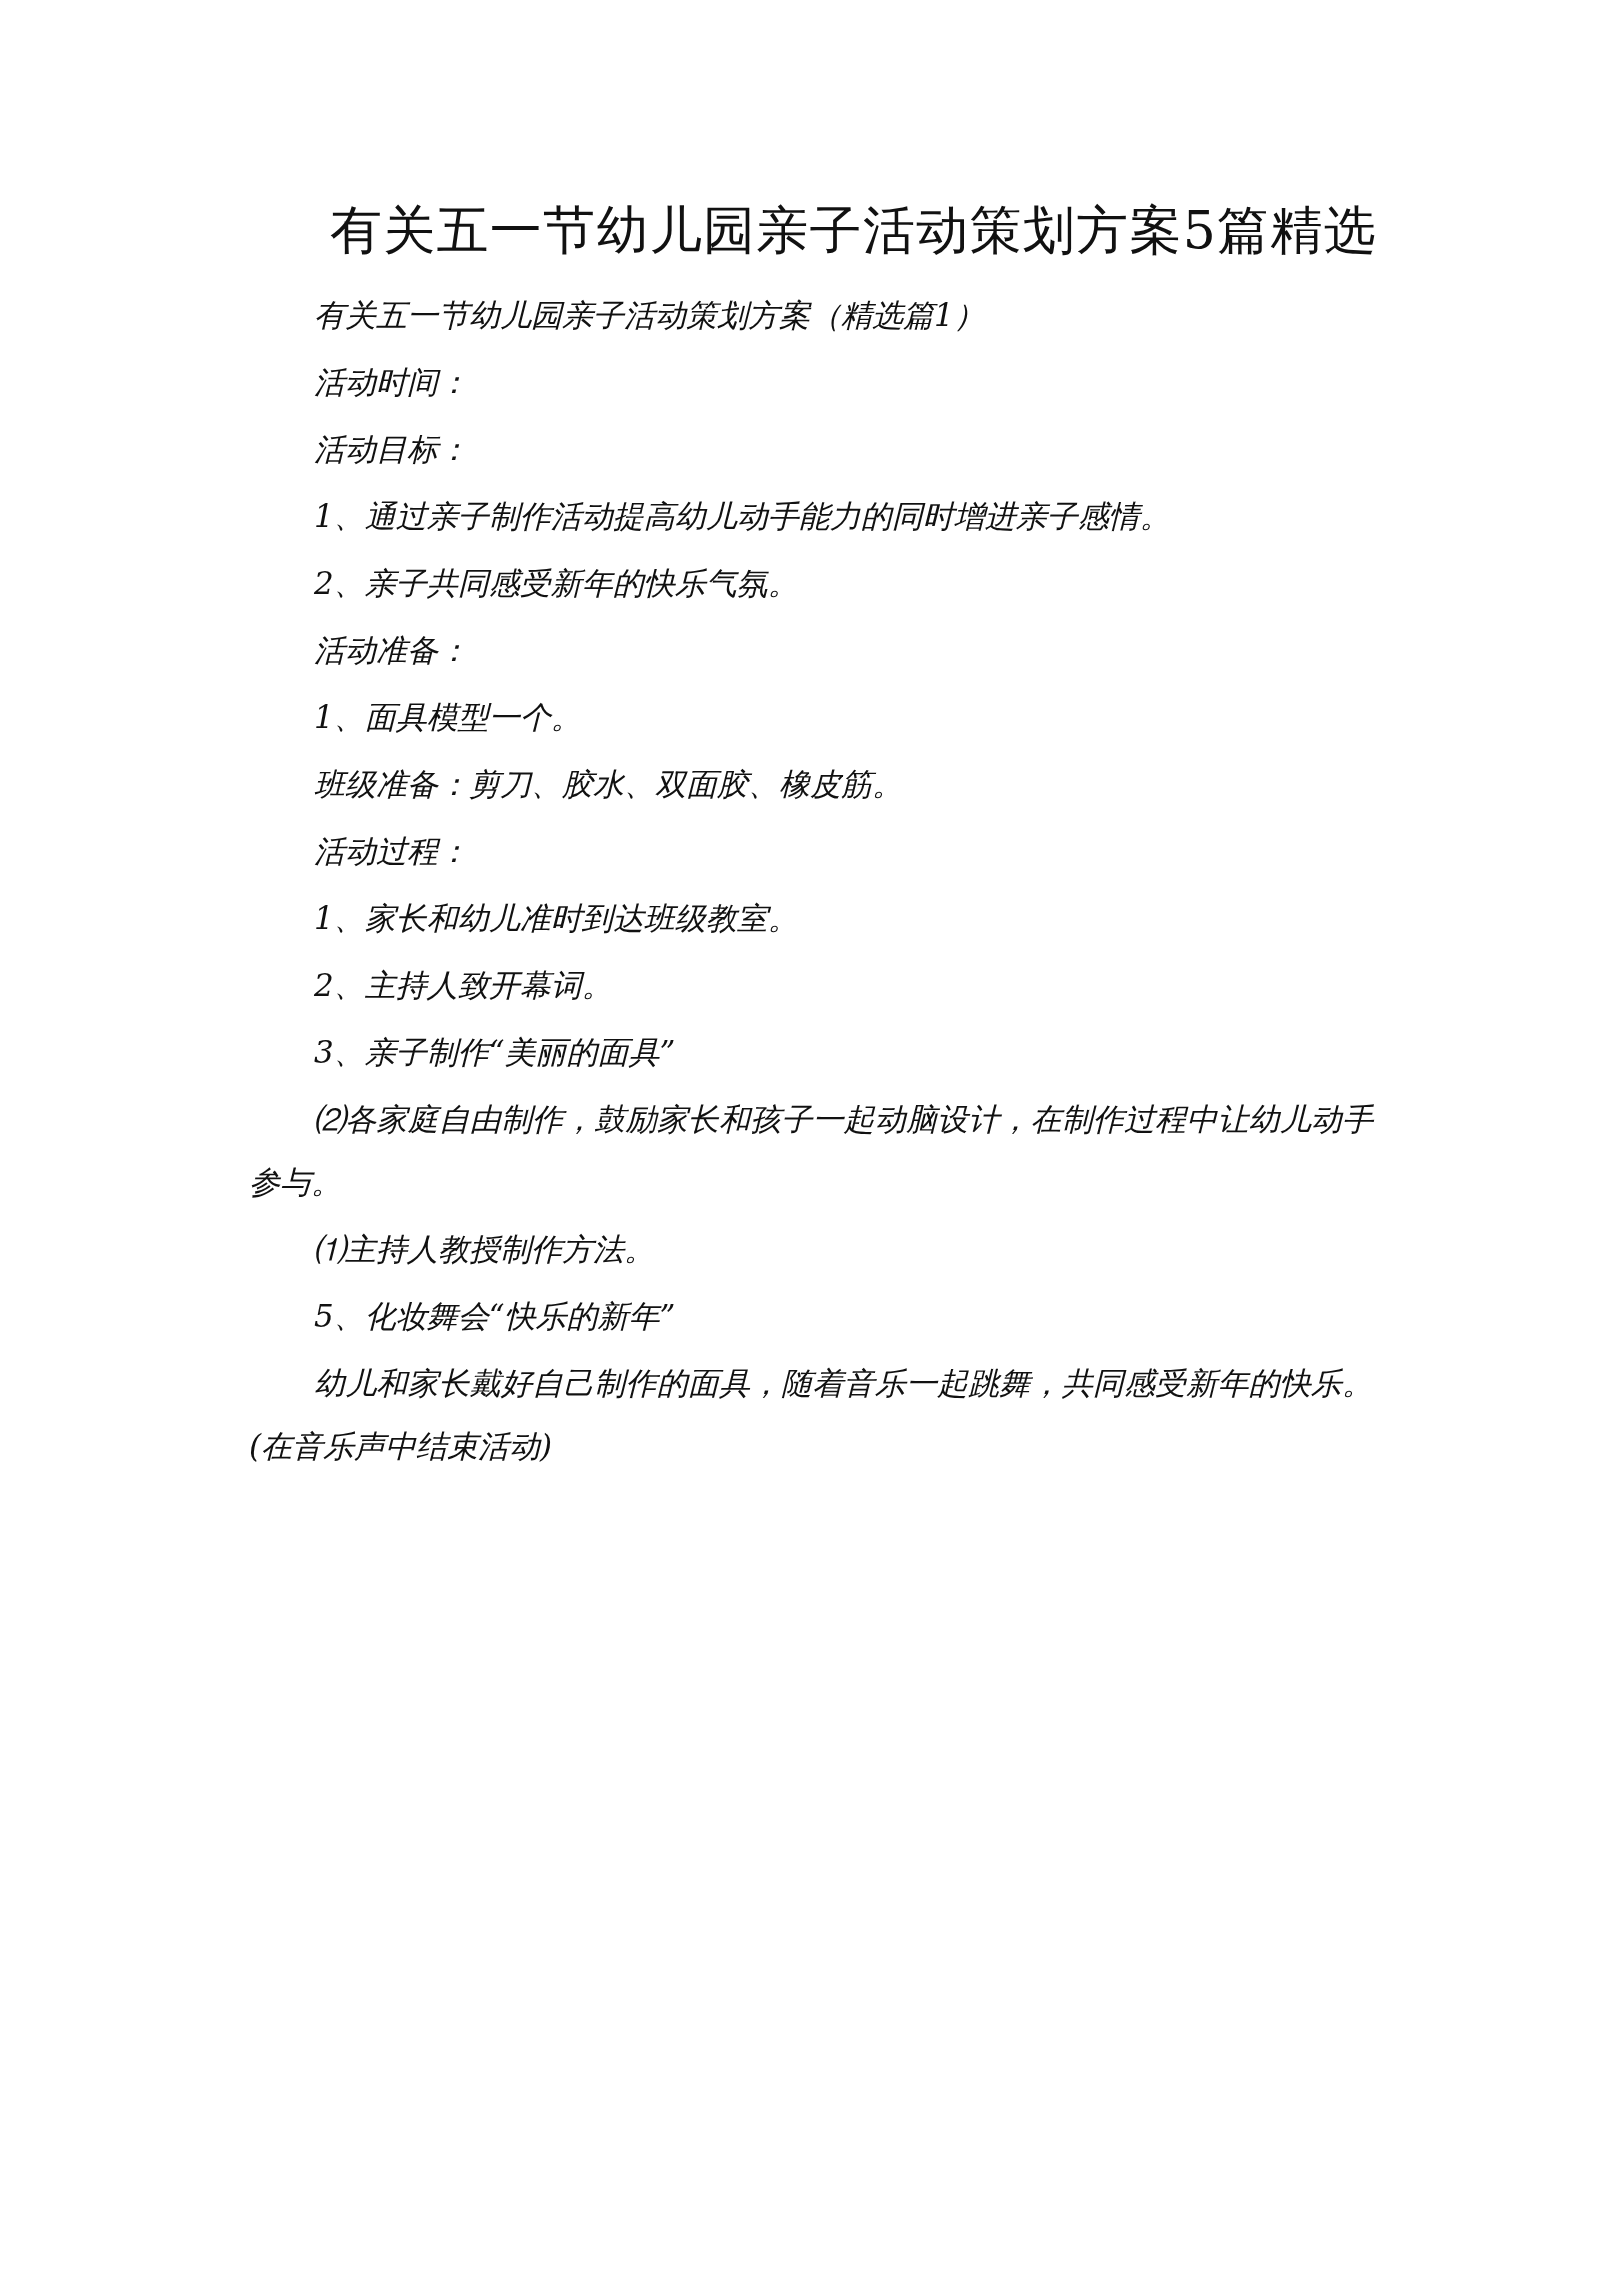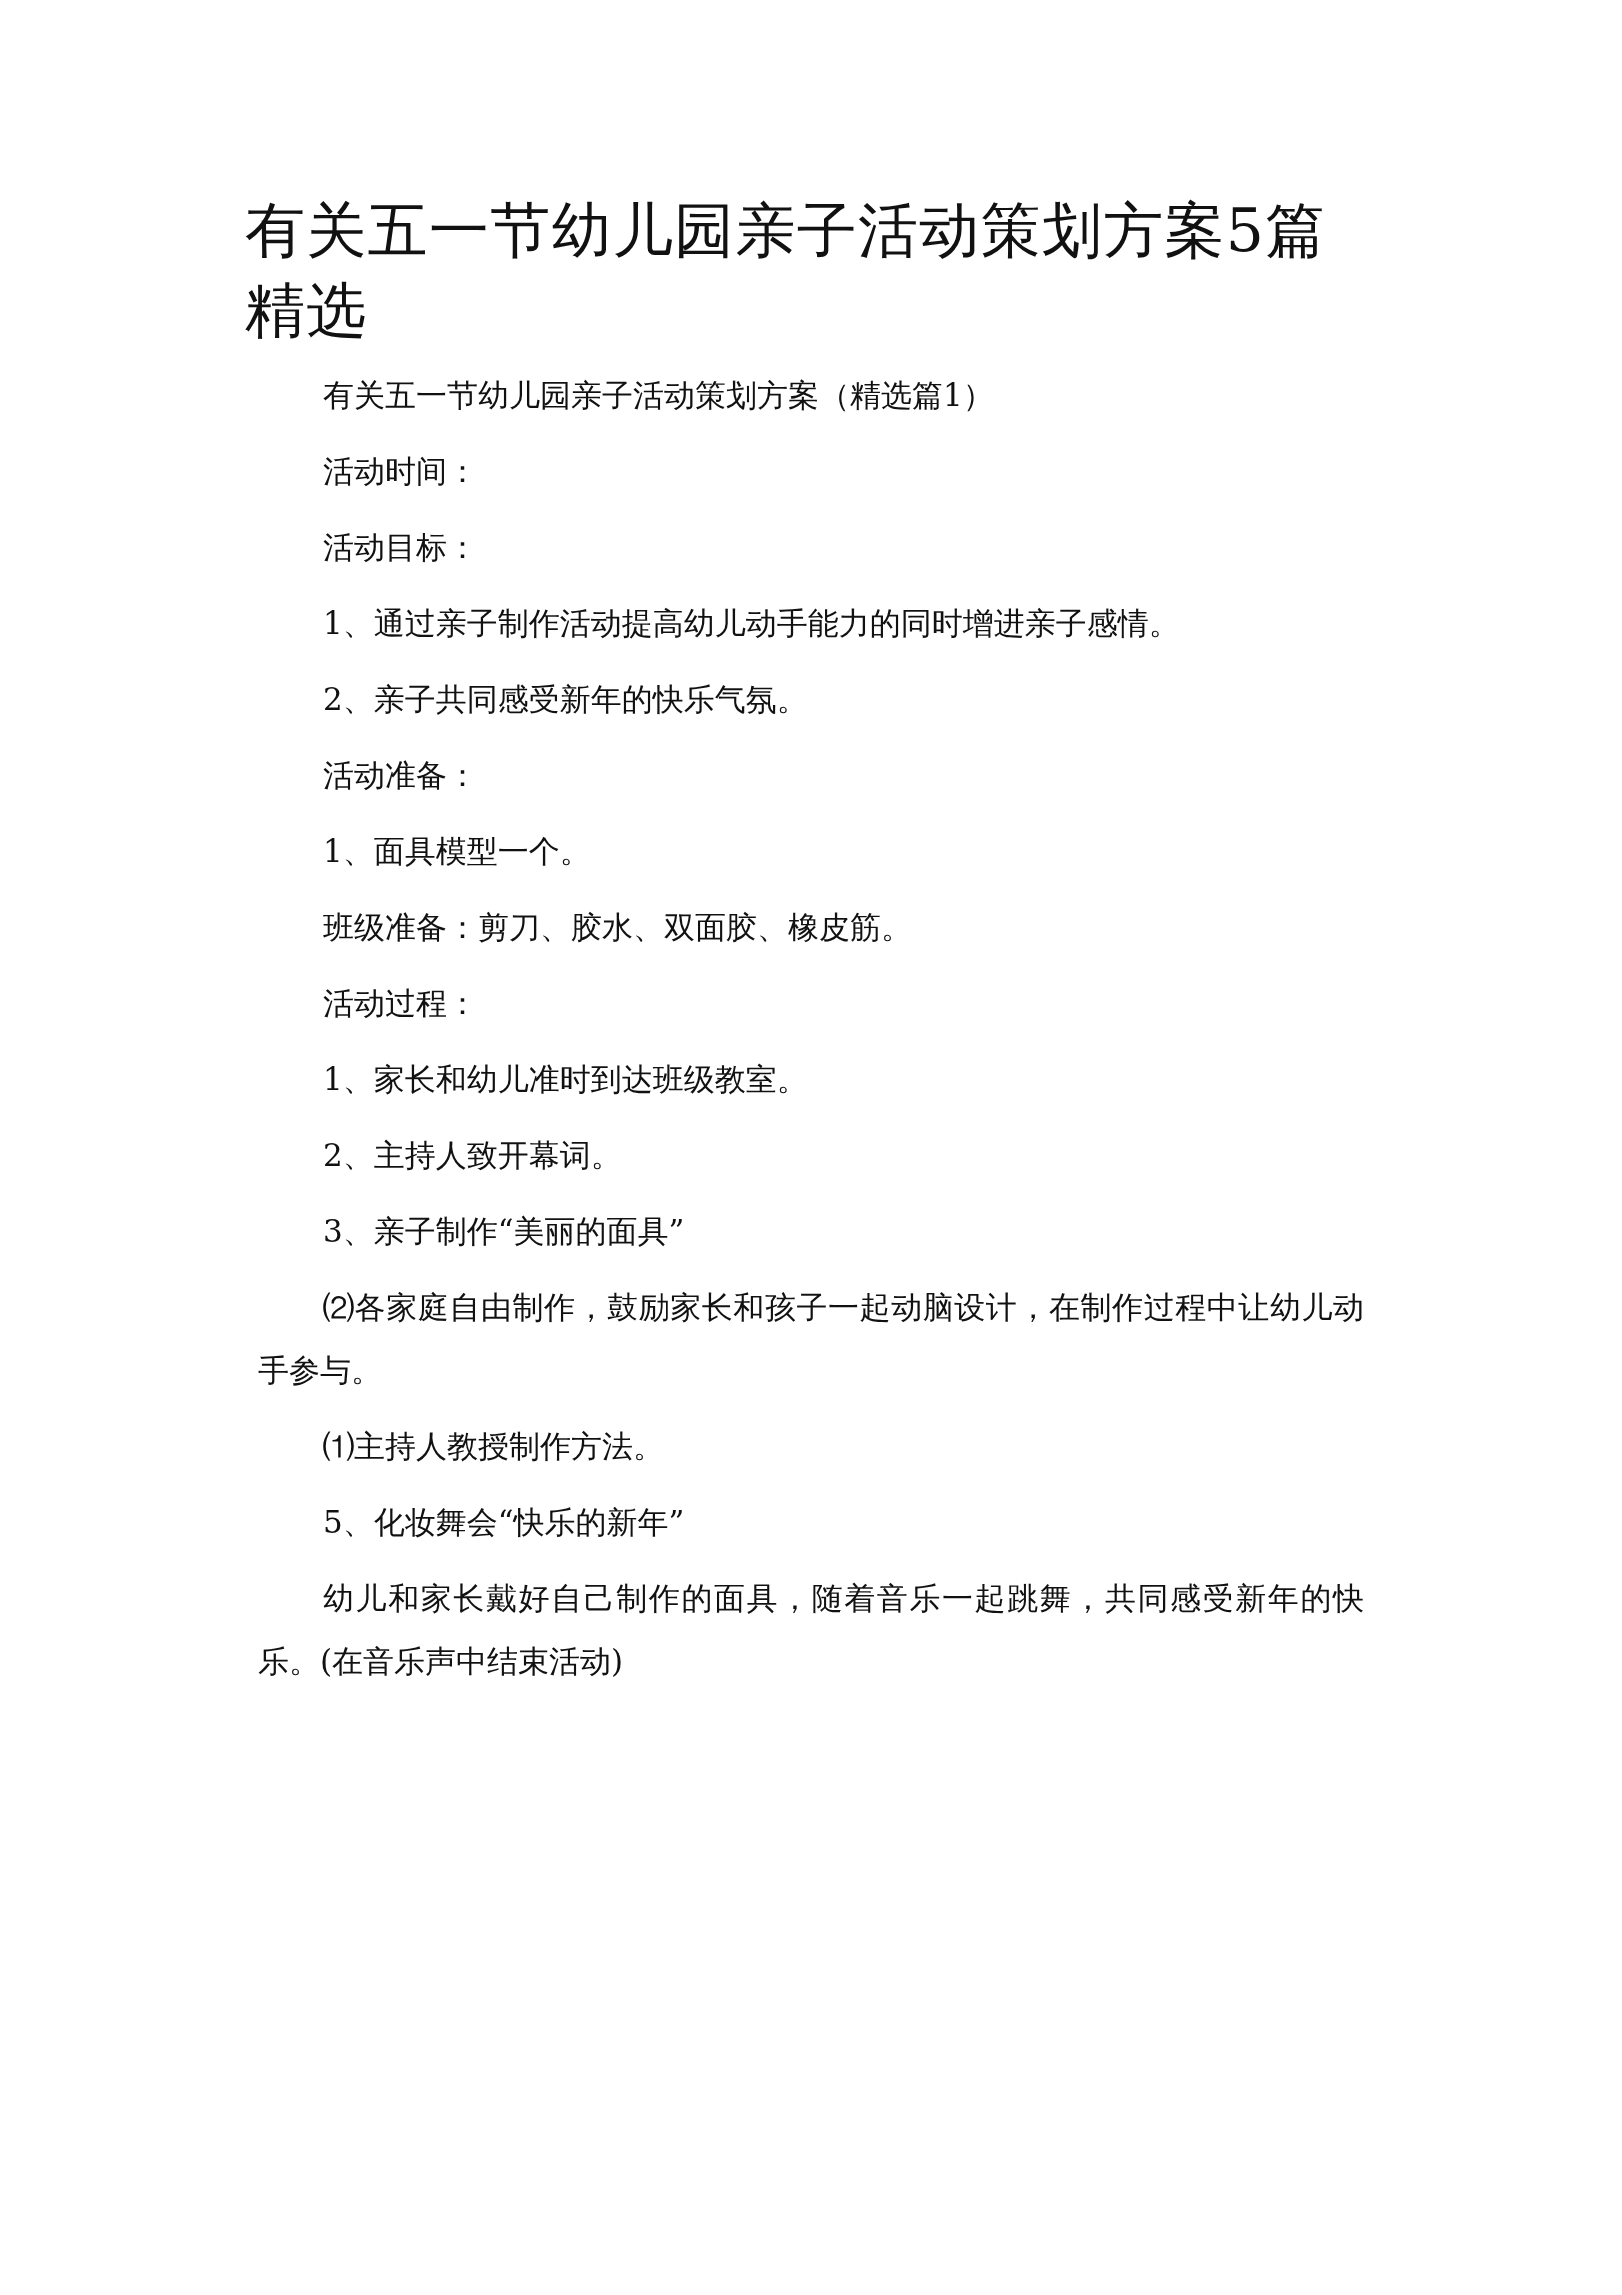--- a/index.html
+++ b/index.html
@@ -15,37 +15,38 @@
       font-family: "DejaVu Serif", "Liberation Serif", serif;
       color: #111111;
     }
     .page {
       position: absolute;
       left: 245px;
       top: 190px;
       width: 1132px;
     }
     .title {
-      font-size: 60px;
+      font-size: 52px;
       line-height: 80px;
-      text-align: left;
+      text-align: right;
       margin: 0;
       font-weight: normal;
       letter-spacing: 1.3px;
     }
     .body-text {
       margin-top: 14.4px;
       font-size: 31px;
       line-height: 63px;
     }
     .para {
-      margin: 13px;
+      margin: 4px;
       text-indent: 65px;
       text-align: justify;
       white-space: normal;
+      font-style: italic;
     }
   </style>
 </head>
 <body>
 
 <div class="page">
   <h1 class="title">有关五一节幼儿园亲子活动策划方案5篇精选</h1>
   <div class="body-text">
     <p class="para">有关五一节幼儿园亲子活动策划方案（精选篇1）</p>
     <p class="para">活动时间：</p>

